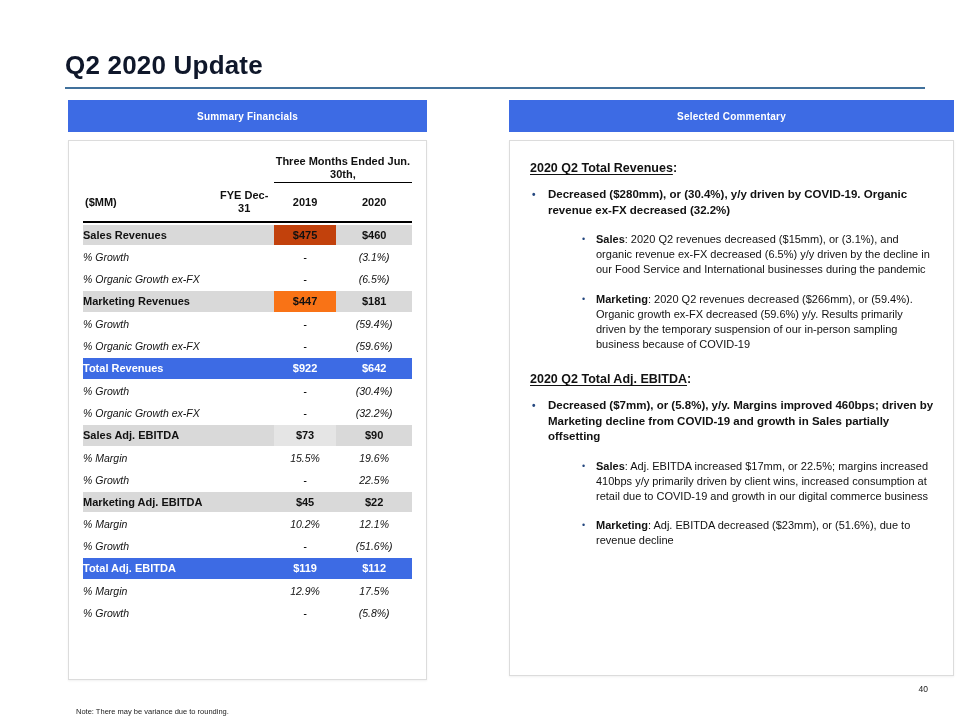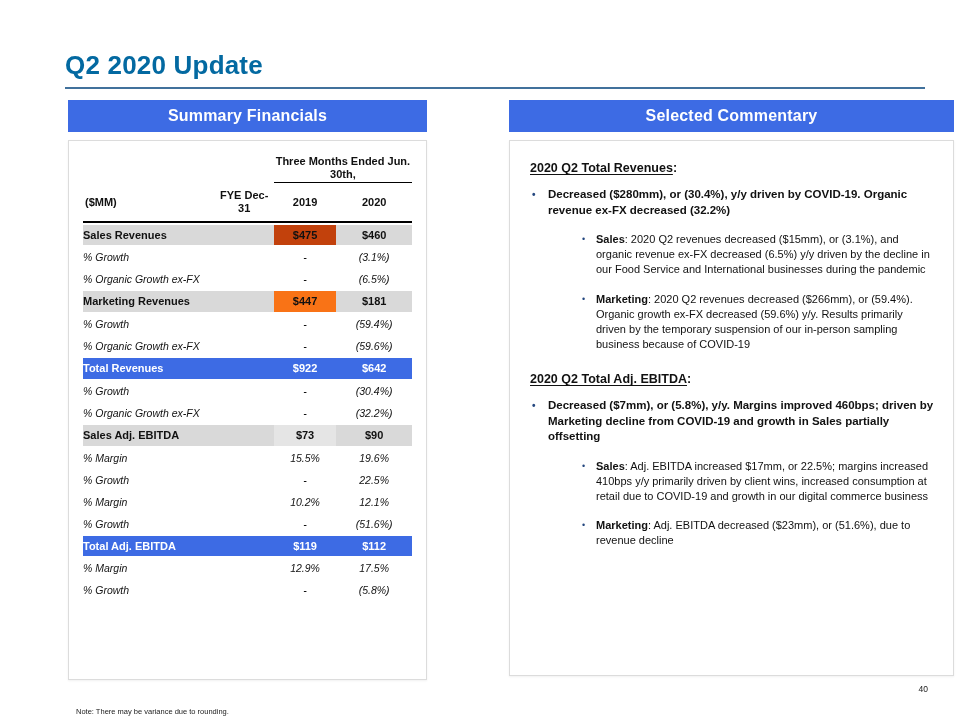--- a/index.html
+++ b/index.html
@@ -3,33 +3,33 @@
 <meta charset="utf-8">
 <style>
   html,body{margin:0;padding:0;}
   body{
     width:960px;height:720px;position:relative;background:#ffffff;
     font-family:"Liberation Sans", sans-serif;color:#111;overflow:hidden;
   }
   
   .slide-title{
     position:absolute;left:65px;top:50px;width:860px;
-    font-size:26px;font-weight:600;letter-spacing:.2px;color:#0369a1;
+    font-size:26px;font-weight:600;letter-spacing:.2px;color:#0f172a;
   }
   .title-rule{
     position:absolute;left:65px;top:87px;width:860px;height:0;
     border-top:2px solid #41719C;
   }
   
   .panel{position:absolute;top:100px;}
   .panel-left{left:68px;width:359px;}
   .panel-right{left:481px;width:445px;padding-left:28px;}
   .panel-header{
     height:32px;display:flex;align-items:center;justify-content:center;
-    color:#fff;font-weight:bold;font-size:16px;letter-spacing:.2px;
+    color:#fff;font-weight:bold;font-size:10px;letter-spacing:.2px;
   }
   .panel-body{
     margin-top:8px;background:#fff;border:1px solid #dcdcdc;
     box-shadow:0 1px 2px rgba(0,0,0,.06);box-sizing:border-box;
   }
   .panel-left .panel-body{height:540px;padding:12px 14px 0 14px;}
   .panel-right .panel-body{height:536px;padding:16px 18px 0 20px;}
   
   table.fin{width:100%;border-collapse:separate;border-spacing:0 2px;font-size:11px;}
   table.fin td{padding:4px 0;line-height:1.15;}
@@ -151,20 +151,26 @@
             <td class="num"></td>
             <td class="num">15.5%</td>
             <td class="num">19.6%</td>
           </tr>
           <tr class="row-italic">
             <td class="lbl">% Growth</td>
             <td class="num"></td>
             <td class="num">-</td>
             <td class="num">22.5%</td>
           </tr>
+          <tr class="row-gray">
+            <td class="lbl" style="background: rgb(217, 217, 217);">Marketing Adj. EBITDA</td>
+            <td class="num" style="background: rgb(217, 217, 217);"></td>
+            <td class="num" style="background: rgb(217, 217, 217);">$45</td>
+            <td class="num" style="background: rgb(217, 217, 217);">$22</td>
+          </tr>
           <tr class="row-italic">
             <td class="lbl">% Margin</td>
             <td class="num"></td>
             <td class="num">10.2%</td>
             <td class="num">12.1%</td>
           </tr>
           <tr class="row-italic">
             <td class="lbl">% Growth</td>
             <td class="num"></td>
             <td class="num">-</td>

